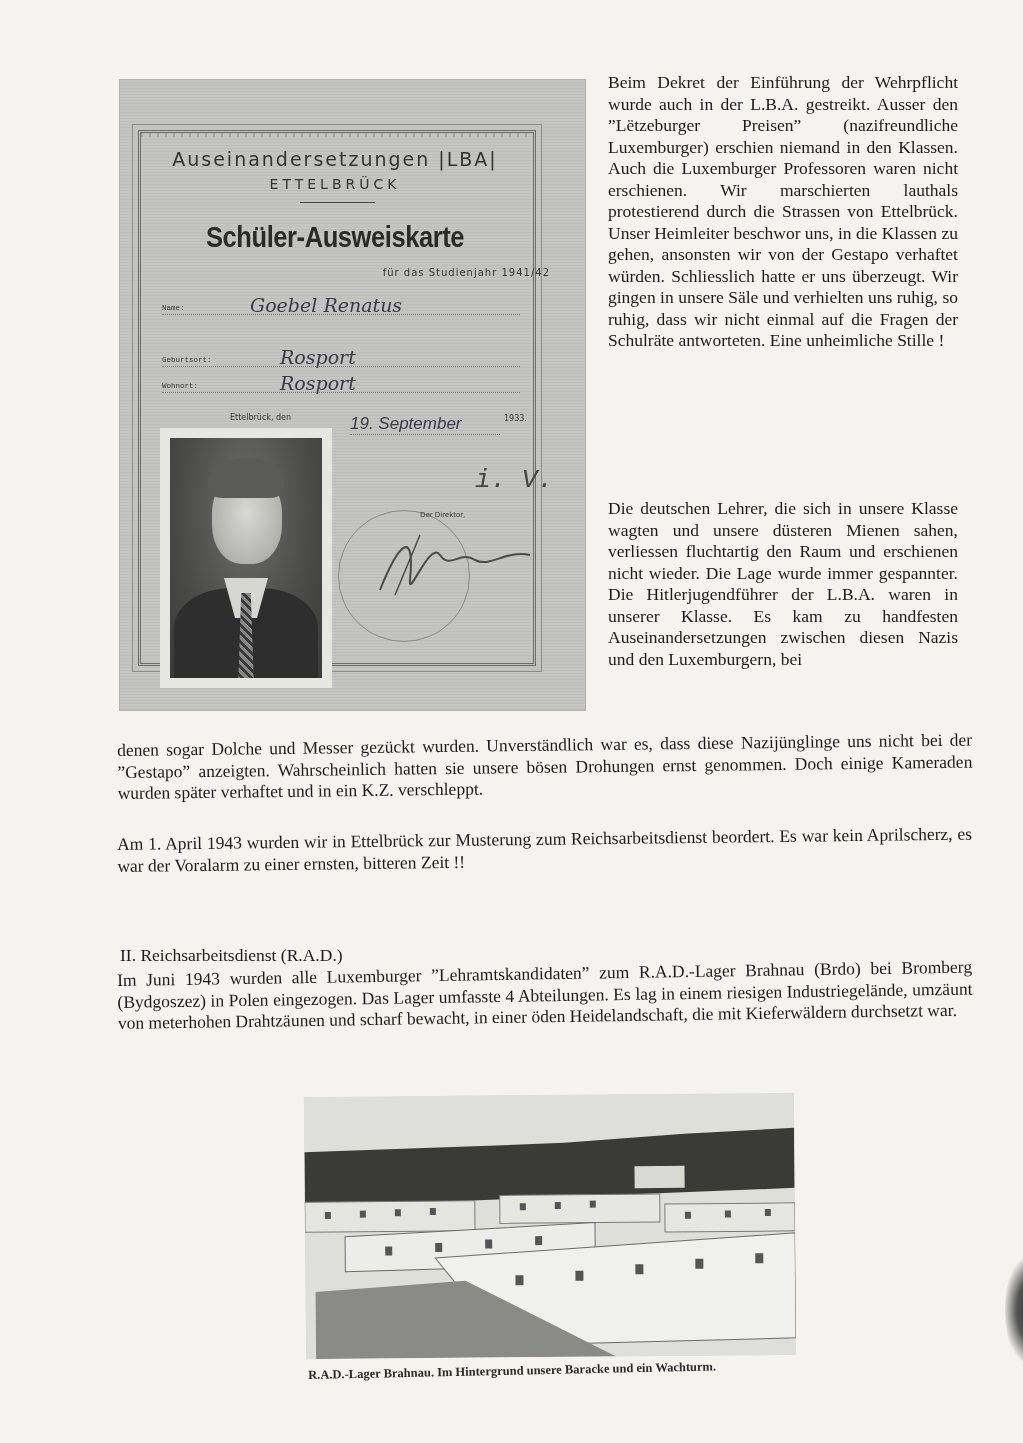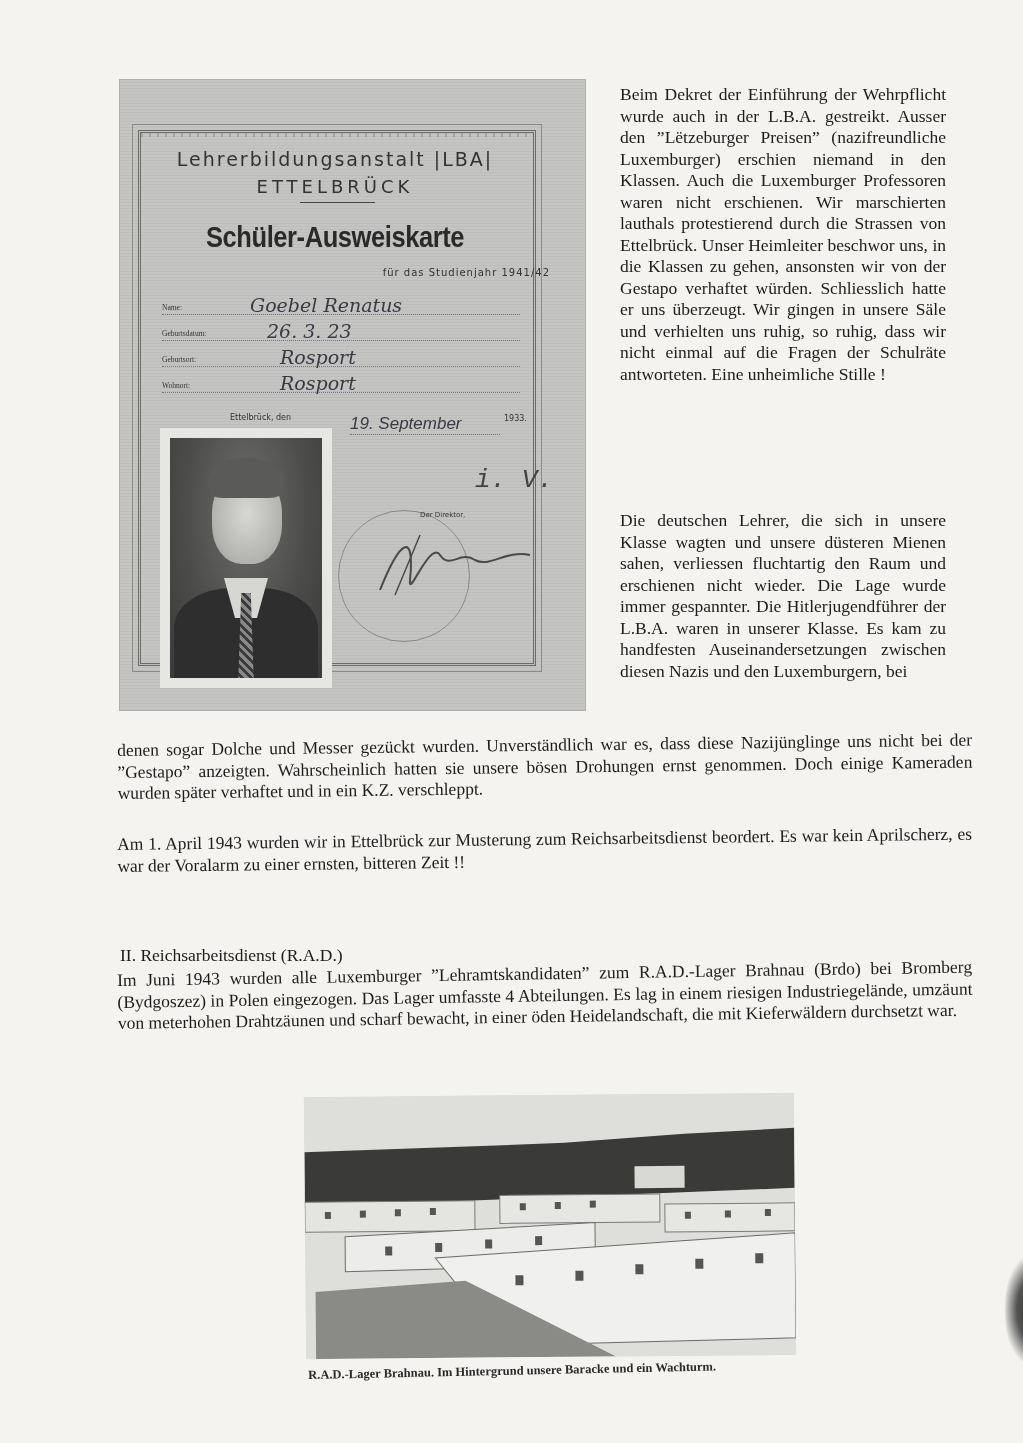--- a/index.html
+++ b/index.html
@@ -28,36 +28,36 @@
   #card-border::before {
     content: ""; position: absolute; left: -9px; top: -9px; right: -9px; bottom: -9px;
     border: 1px solid #8a8a86;
   }
   .card-school {
     left: 0; width: 430px; top: 68px; text-align: center;
     font-family: "DejaVu Sans", sans-serif; font-size: 19px; letter-spacing: 2px; color: #333;
   }
   .card-town {
     left: 0; width: 430px; top: 96px; text-align: center;
-    font-family: "DejaVu Sans", sans-serif; font-size: 18px; letter-spacing: 4px; color: #333;
+    font-family: "DejaVu Sans", sans-serif; font-size: 14px; letter-spacing: 4px; color: #333;
   }
   .card-rule { left: 180px; top: 122px; width: 75px; height: 1px; background: #444; }
   .card-title {
     left: 0; width: 430px; top: 140px; text-align: center;
     font-family: "Liberation Sans", sans-serif; font-weight: bold; font-size: 30px;
     transform: scaleX(0.85); color: #2a2a2a; letter-spacing: -0.5px;
   }
   .card-year {
     left: 0; width: 430px; top: 187px; text-align: right;
     font-family: "DejaVu Sans", sans-serif; font-size: 10px; letter-spacing: 1px; color: #333;
   }
   .field-row { left: 42px; width: 358px; height: 22px; border-bottom: 1px dotted #777; }
   .field-label {
     position: absolute; left: 0; bottom: 2px;
-    font-family: Liberation Serif, serif; font-size: 7.5px; color: #333;
+    font-family: Liberation Mono, monospace; font-size: 7.5px; color: #333;
   }
   .field-value {
     position: absolute; bottom: -2px;
     font-family: "DejaVu Serif", serif; font-style: italic; font-size: 19px; color: #3a3a44;
   }
   .card-place {
     left: 110px; top: 333px; font-family: "DejaVu Sans", sans-serif; font-size: 8px; color: #333;
   }
   .card-place-date {
     left: 230px; top: 334px; width: 150px; border-bottom: 1px dotted #777;
@@ -98,21 +98,21 @@
   .card-ivi { left: 355px; top: 385px; font-family: Liberation Mono, monospace; font-style: italic; font-size: 26px; color: #444; }
   #stamp {
     left: 218px; top: 430px; width: 130px; height: 130px; border-radius: 50%;
     border: 1.5px solid rgba(90,90,90,0.55);
   }
   #signature { left: 240px; top: 440px; }
 
   
   .txt { font-size: 17.5px; line-height: 21.5px; }
   .col-right { left: 608px; width: 350px; text-align: justify; }
-  .col-right p { margin: 12px; }
+  .col-right p { margin: 0; }
   #para1 { top: 72px; }
   #para2 { top: 498px; }
   .full { left: 117px; width: 855px; text-align: justify; }
   .full p { margin: 0; }
   #para3 { top: 740px; transform: rotate(-0.7deg); transform-origin: left top; }
   #para4 { top: 834px; transform: rotate(-0.7deg); transform-origin: left top; }
   #section-heading { top: 945px; left: 120px; font-size: 17.5px; }
   #para5 { top: 970px; transform: rotate(-0.9deg); transform-origin: left top; }
 
   
@@ -128,33 +128,29 @@
   #page-edge-shadow {
     left: 1005px; top: 1255px; width: 40px; height: 110px; border-radius: 50%;
     background: radial-gradient(ellipse at 80% 50%, #222 0%, #555 45%, rgba(200,200,200,0) 75%);
   }
 </style>
 </head>
 <body>
 
 <div id="id-card" class="abs">
   <div id="card-border" class="abs"></div>
-  <div class="abs card-school">Lehrerbildungsanstalt |LBA|</div>
+  <div class="abs card-school">Auseinandersetzungen |LBA|</div>
   <div class="abs card-town">ETTELBRÜCK</div>
   <div class="abs card-rule"></div>
   <div class="abs card-title">Schüler-Ausweiskarte</div>
   <div class="abs card-year">für das Studienjahr 1941/42</div>
 
   <div class="abs field-row" style="top:212px">
     <span class="field-label">Name:</span>
     <span class="field-value" style="left:88px">Goebel Renatus</span>
-  </div>
-  <div class="abs field-row" style="top:238px">
-    <span class="field-label">Geburtsdatum:</span>
-    <span class="field-value" style="left:105px">26. 3. 23</span>
   </div>
   <div class="abs field-row" style="top:264px">
     <span class="field-label">Geburtsort:</span>
     <span class="field-value" style="left:118px">Rosport</span>
   </div>
   <div class="abs field-row" style="top:290px">
     <span class="field-label">Wohnort:</span>
     <span class="field-value" style="left:118px">Rosport</span>
   </div>
   <div class="abs card-place">Ettelbrück, den</div>

